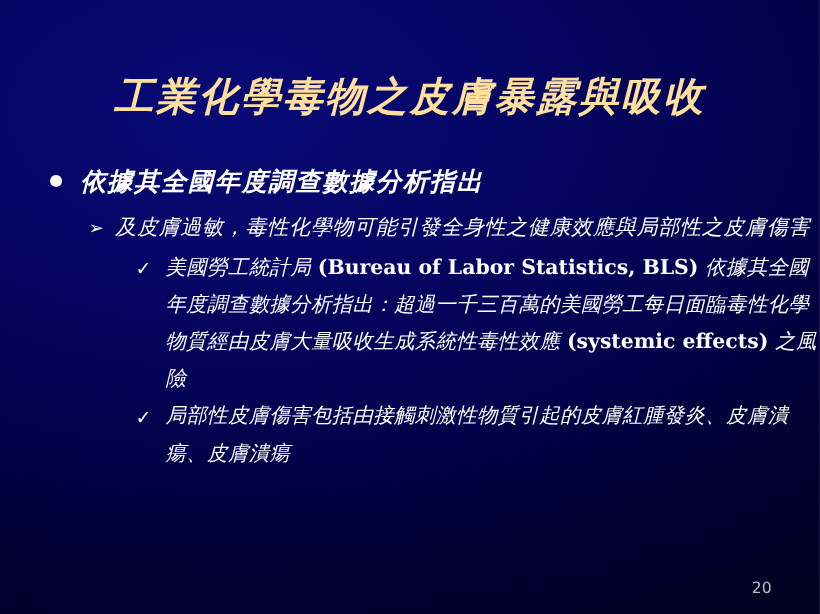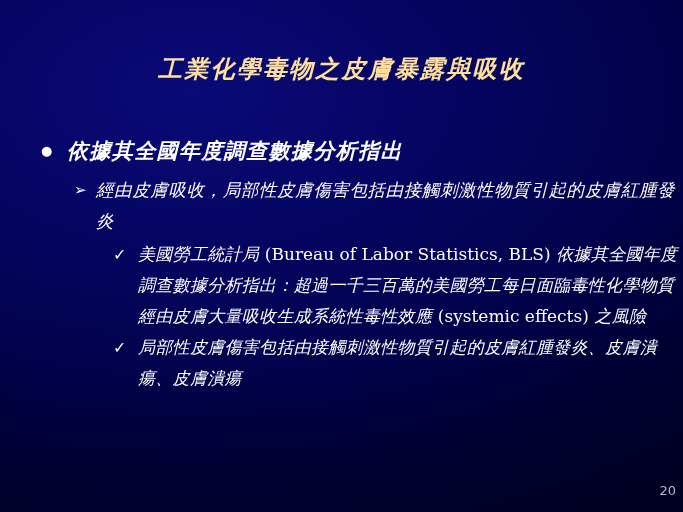--- a/index.html
+++ b/index.html
@@ -25,26 +25,26 @@
           #000031 80%,
           #000022 100%),
       #000030;
     overflow: hidden;
   }
 
   
   #title {
     position: absolute;
     left: 0;
-    top: 52px;
+    top: 64px;
     width: 683px;
     text-align: center;
     color: #ffdf9c;
     font-family: "DejaVu Serif", serif;
-    font-size: 24px;
+    font-size: 33px;
     font-weight: bold;
     font-style: italic;
     letter-spacing: 2.2px;
     line-height: 34px;
     white-space: nowrap;
   }
 
   
   #body {
     position: absolute;
@@ -111,26 +111,27 @@
   .lvl3 .marker {
     width: 25px;
     font-size: 16px;
     line-height: 31px;
   }
 
   .latin {
     font-style: normal;
     font-family: "DejaVu Serif", serif;
     letter-spacing: 0;
+    font-weight: bold;
   }
 
   
   #page-number {
     position: absolute;
-    right: 7px;
+    right: 40px;
     bottom: 13px;
     color: #b9b9c6;
     font-family: "DejaVu Sans", sans-serif;
     font-size: 13px;
     line-height: 16px;
     text-align: right;
   }
 </style>
 </head>
 <body>
@@ -141,21 +142,21 @@
 
   <div id="body">
 
     <div class="row lvl1">
       <span class="marker">●</span>
       <span class="text">依據其全國年度調查數據分析指出</span>
     </div>
 
     <div class="row lvl2">
       <span class="marker">➢</span>
-      <span class="text">經由皮膚吸收，局部性皮膚傷害包括由接觸刺激性物質引起的皮膚紅腫發炎</span>
+      <span class="text">及皮膚過敏，毒性化學物可能引發全身性之健康效應與局部性之皮膚傷害</span>
     </div>
 
     <div class="row lvl3">
       <span class="marker">✓</span>
       <span class="text"><span>美國勞工統計局 </span><span class="latin">(Bureau of Labor Statistics, BLS)</span><span> 依據其全國年度調查數據分析指出：超過一千三百萬的美國勞工每日面臨毒性化學物質經由皮膚大量吸收生成系統性毒性效應 </span><span class="latin">(systemic effects)</span><span> 之風險</span></span>
     </div>
 
     <div class="row lvl3">
       <span class="marker">✓</span>
       <span class="text">局部性皮膚傷害包括由接觸刺激性物質引起的皮膚紅腫發炎、皮膚潰瘍、皮膚潰瘍</span>

